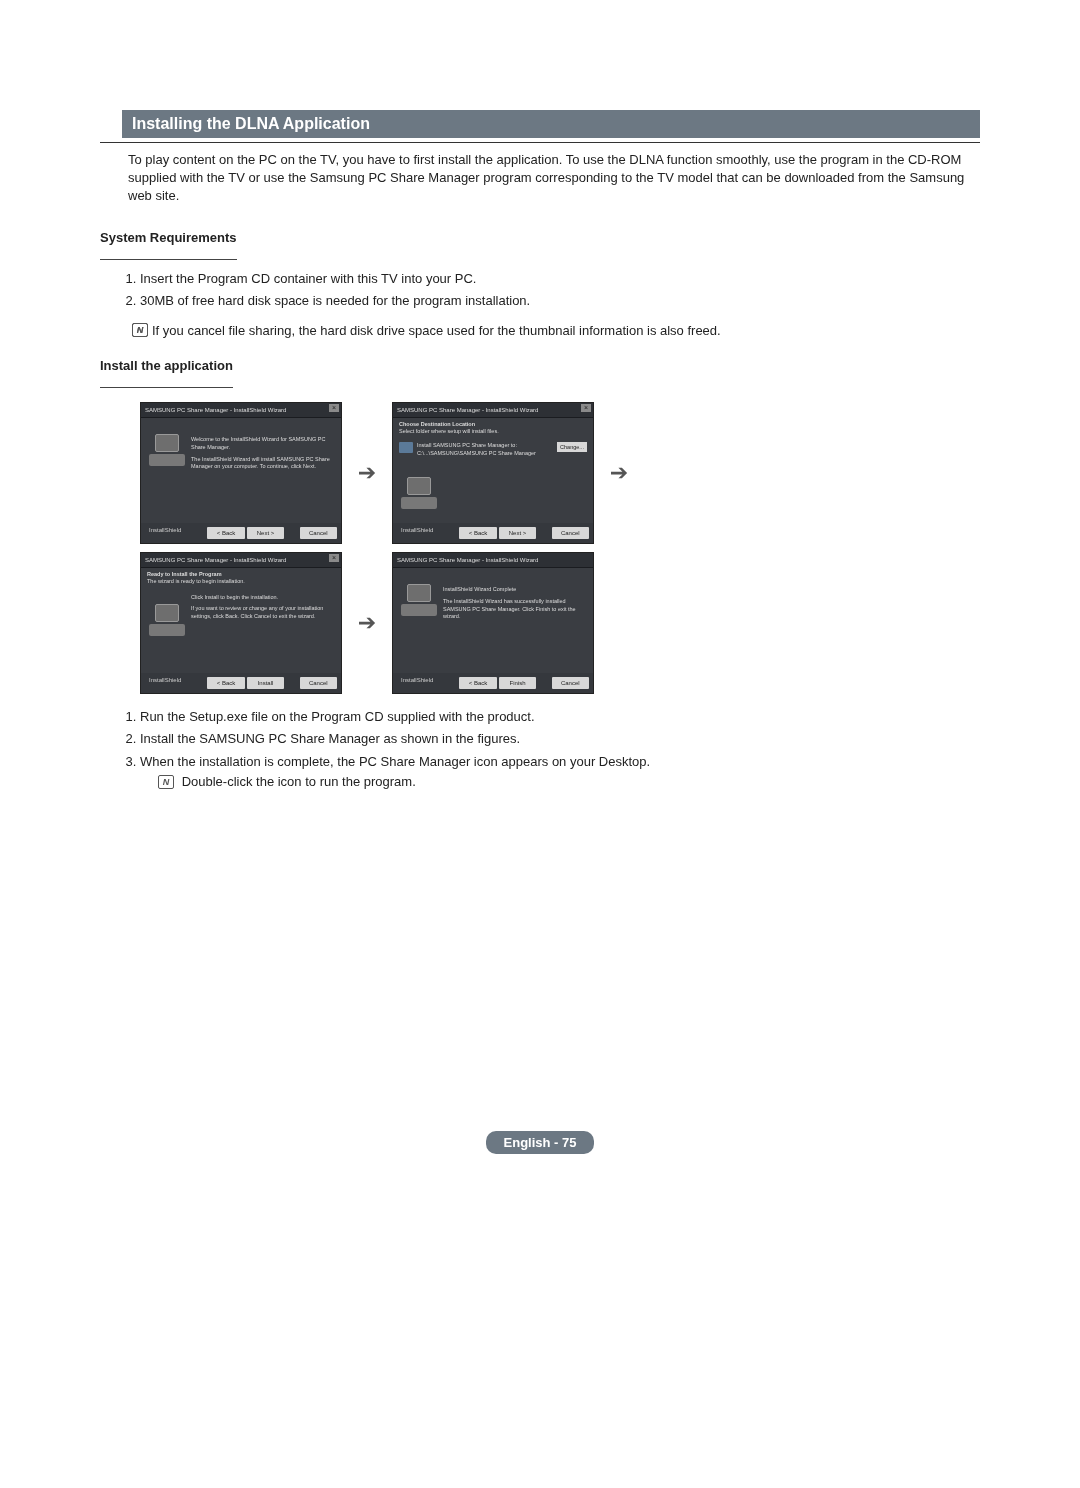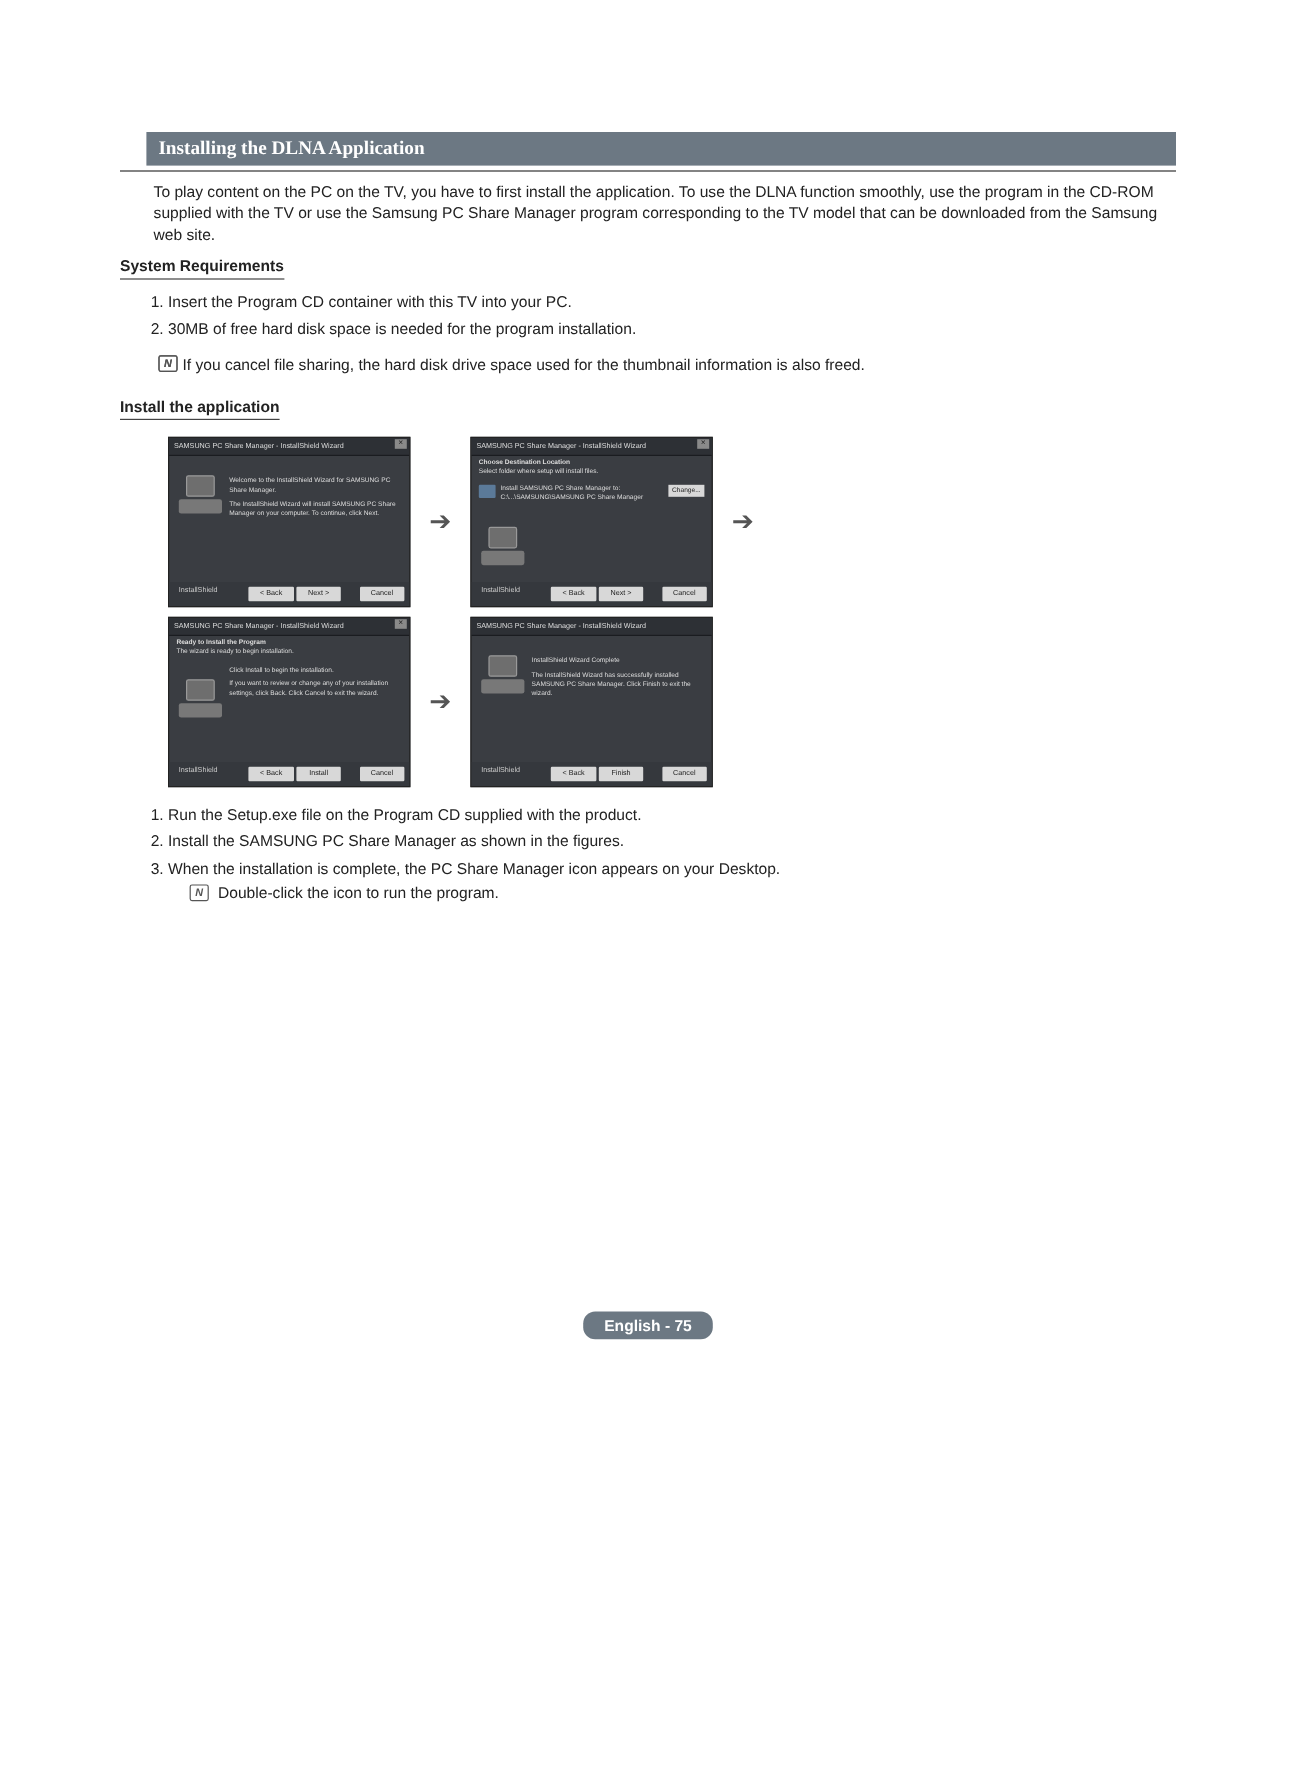--- a/index.html
+++ b/index.html
@@ -11,21 +11,20 @@
     color: #222;
     width: 1080px;
   }
   .page {
     padding: 110px 100px 40px 100px;
   }
   .section-header {
     display: flex;
     align-items: flex-end;
     margin-bottom: 4px;
-    font-family: Liberation Serif, serif;
   }
   .section-bar {
     width: 14px;
     background: #7e8a94;
     margin-right: 8px;
   }
   .section-title-wrap {
     flex: 1;
     background: #6c7883;
     padding: 5px 10px;
@@ -34,28 +33,28 @@
     color: #fff;
     font-weight: bold;
     font-size: 16px;
   }
   .hr {
     border-top: 1px solid #333;
     margin: 2px 0 8px 0;
   }
   .intro {
     padding-left: 28px;
-    margin-bottom: 0;
+    margin-bottom: 16px;
     line-height: 1.4;
   }
   .subheading {
     font-weight: bold;
     border-bottom: 1px solid #444;
     display: inline-block;
-    padding-bottom: 3px;
+    padding-bottom: 14px;
     margin: 8px 0 6px 0;
     text-align: center;
   }
   .ol {
     padding-left: 40px;
     margin: 4px 0 12px 0;
   }
   .ol li {
     margin-bottom: 4px;
     line-height: 1.4;

